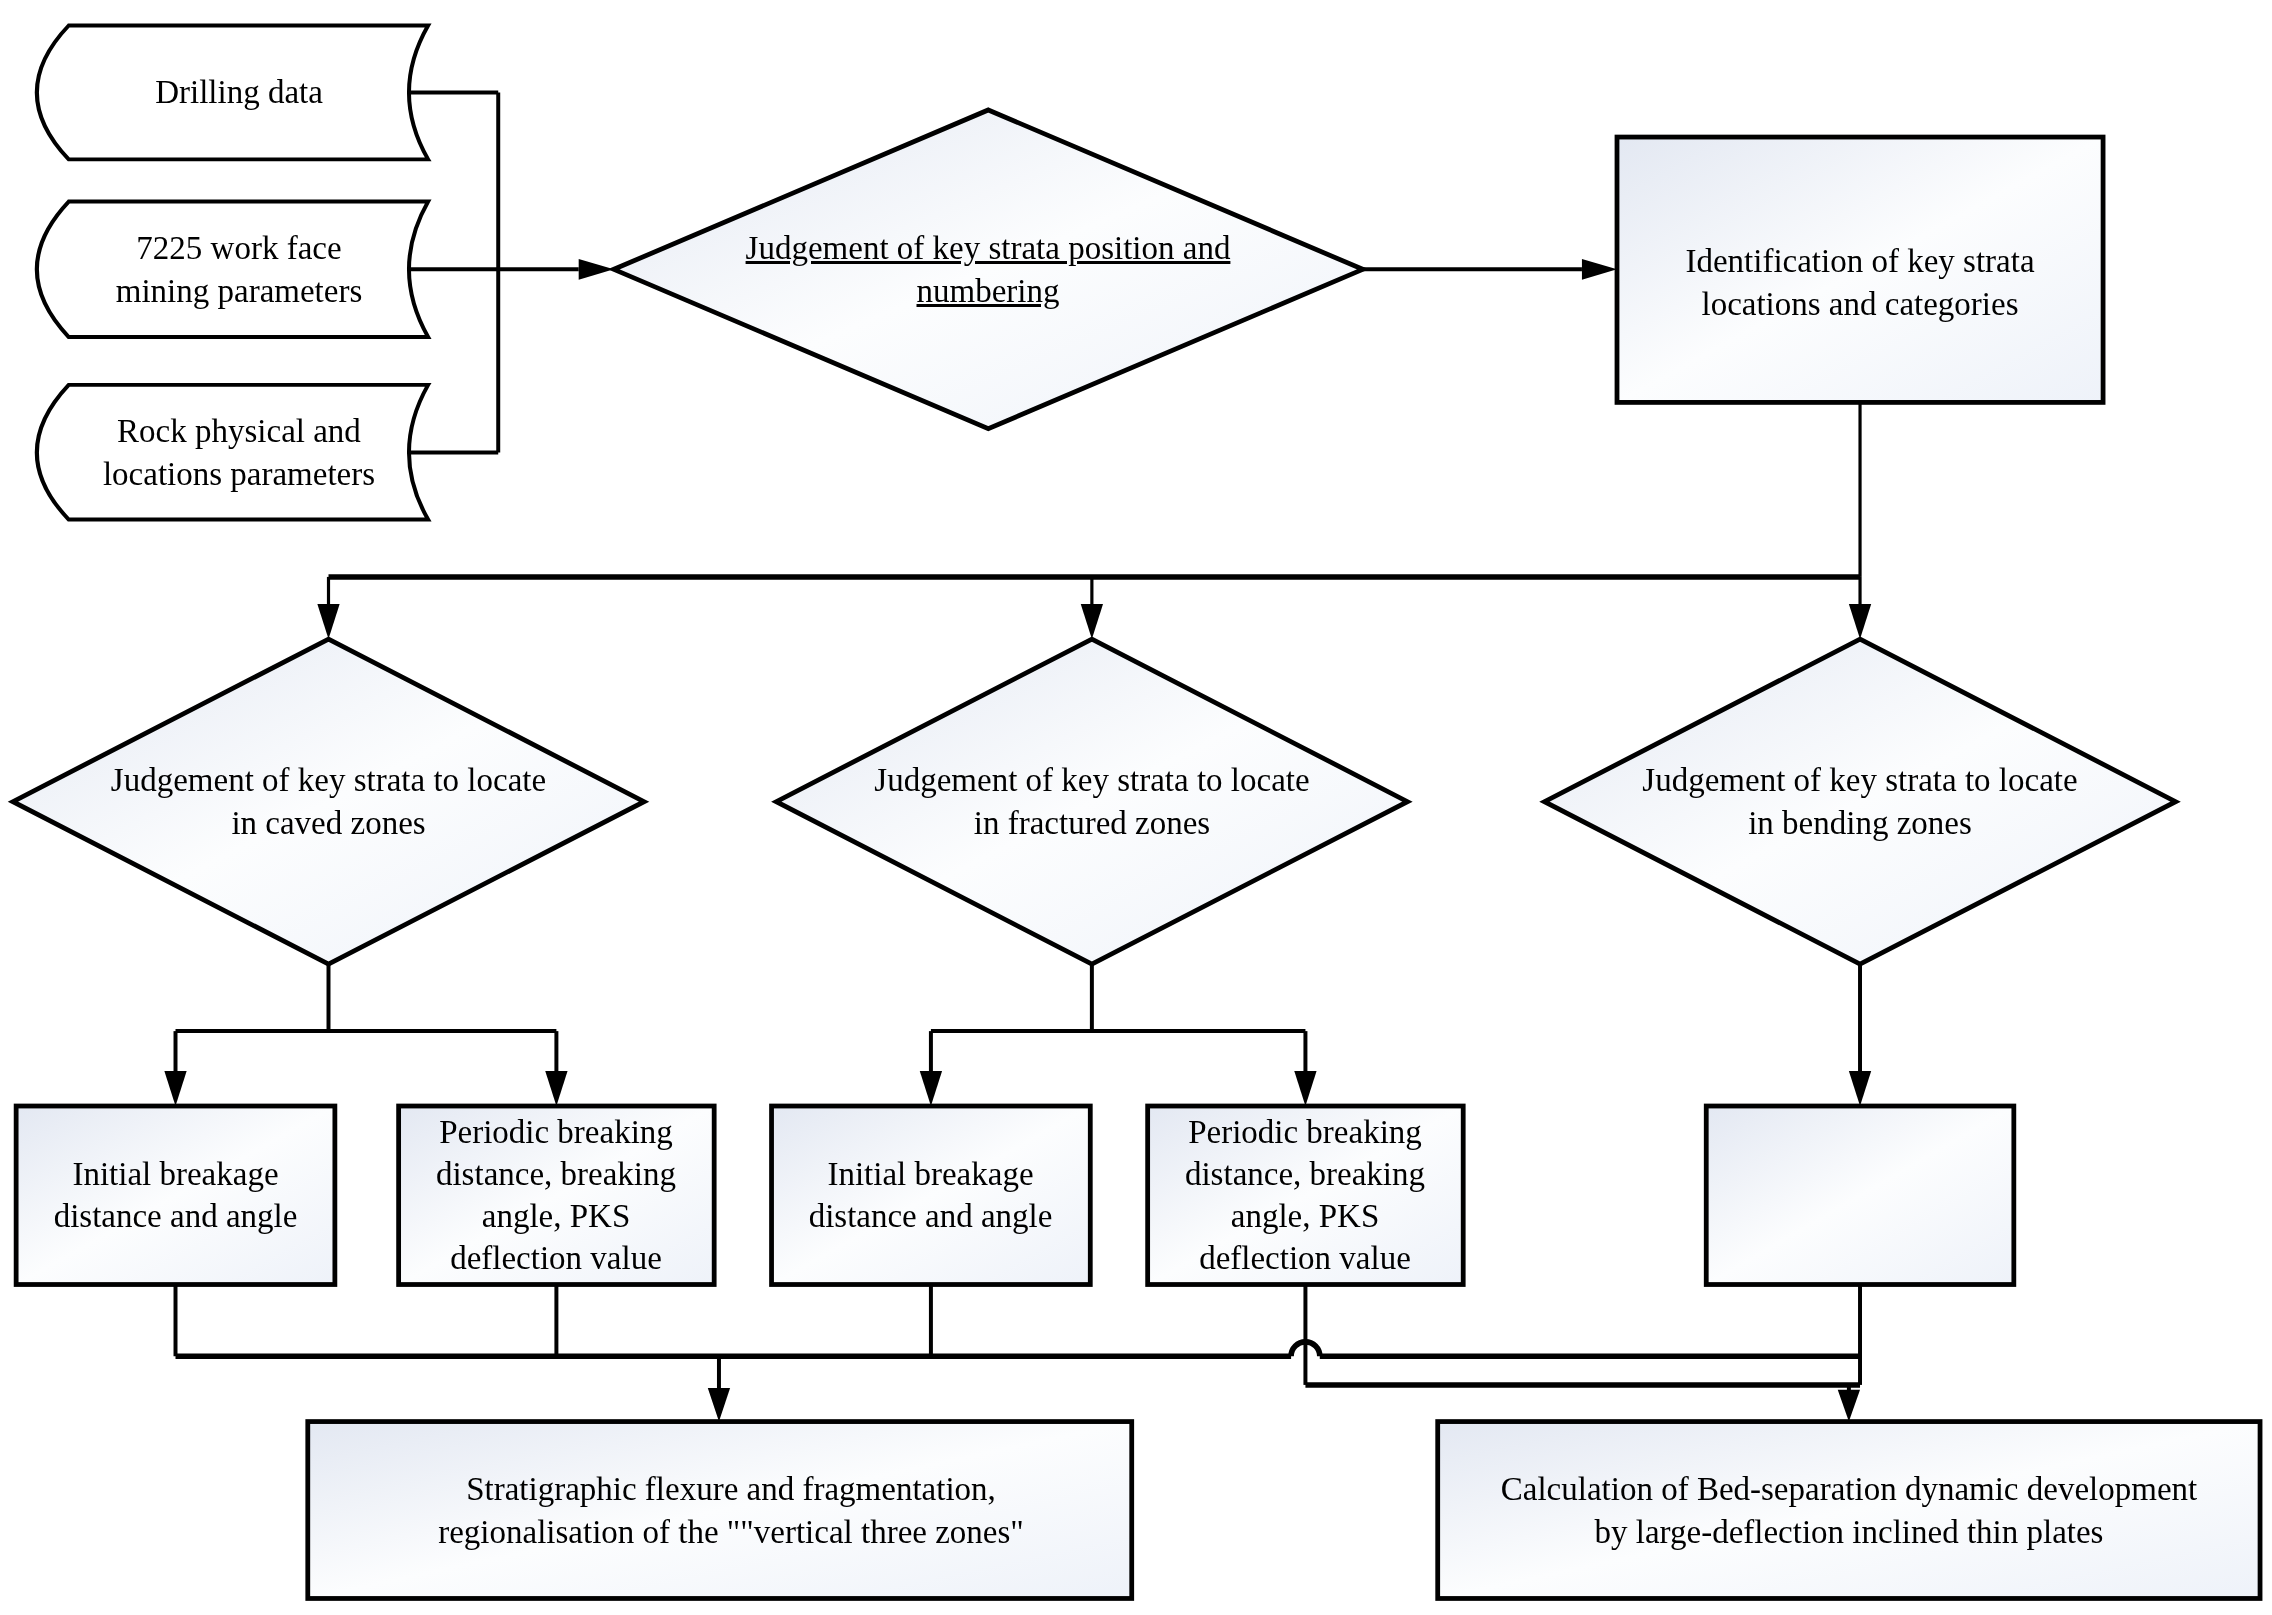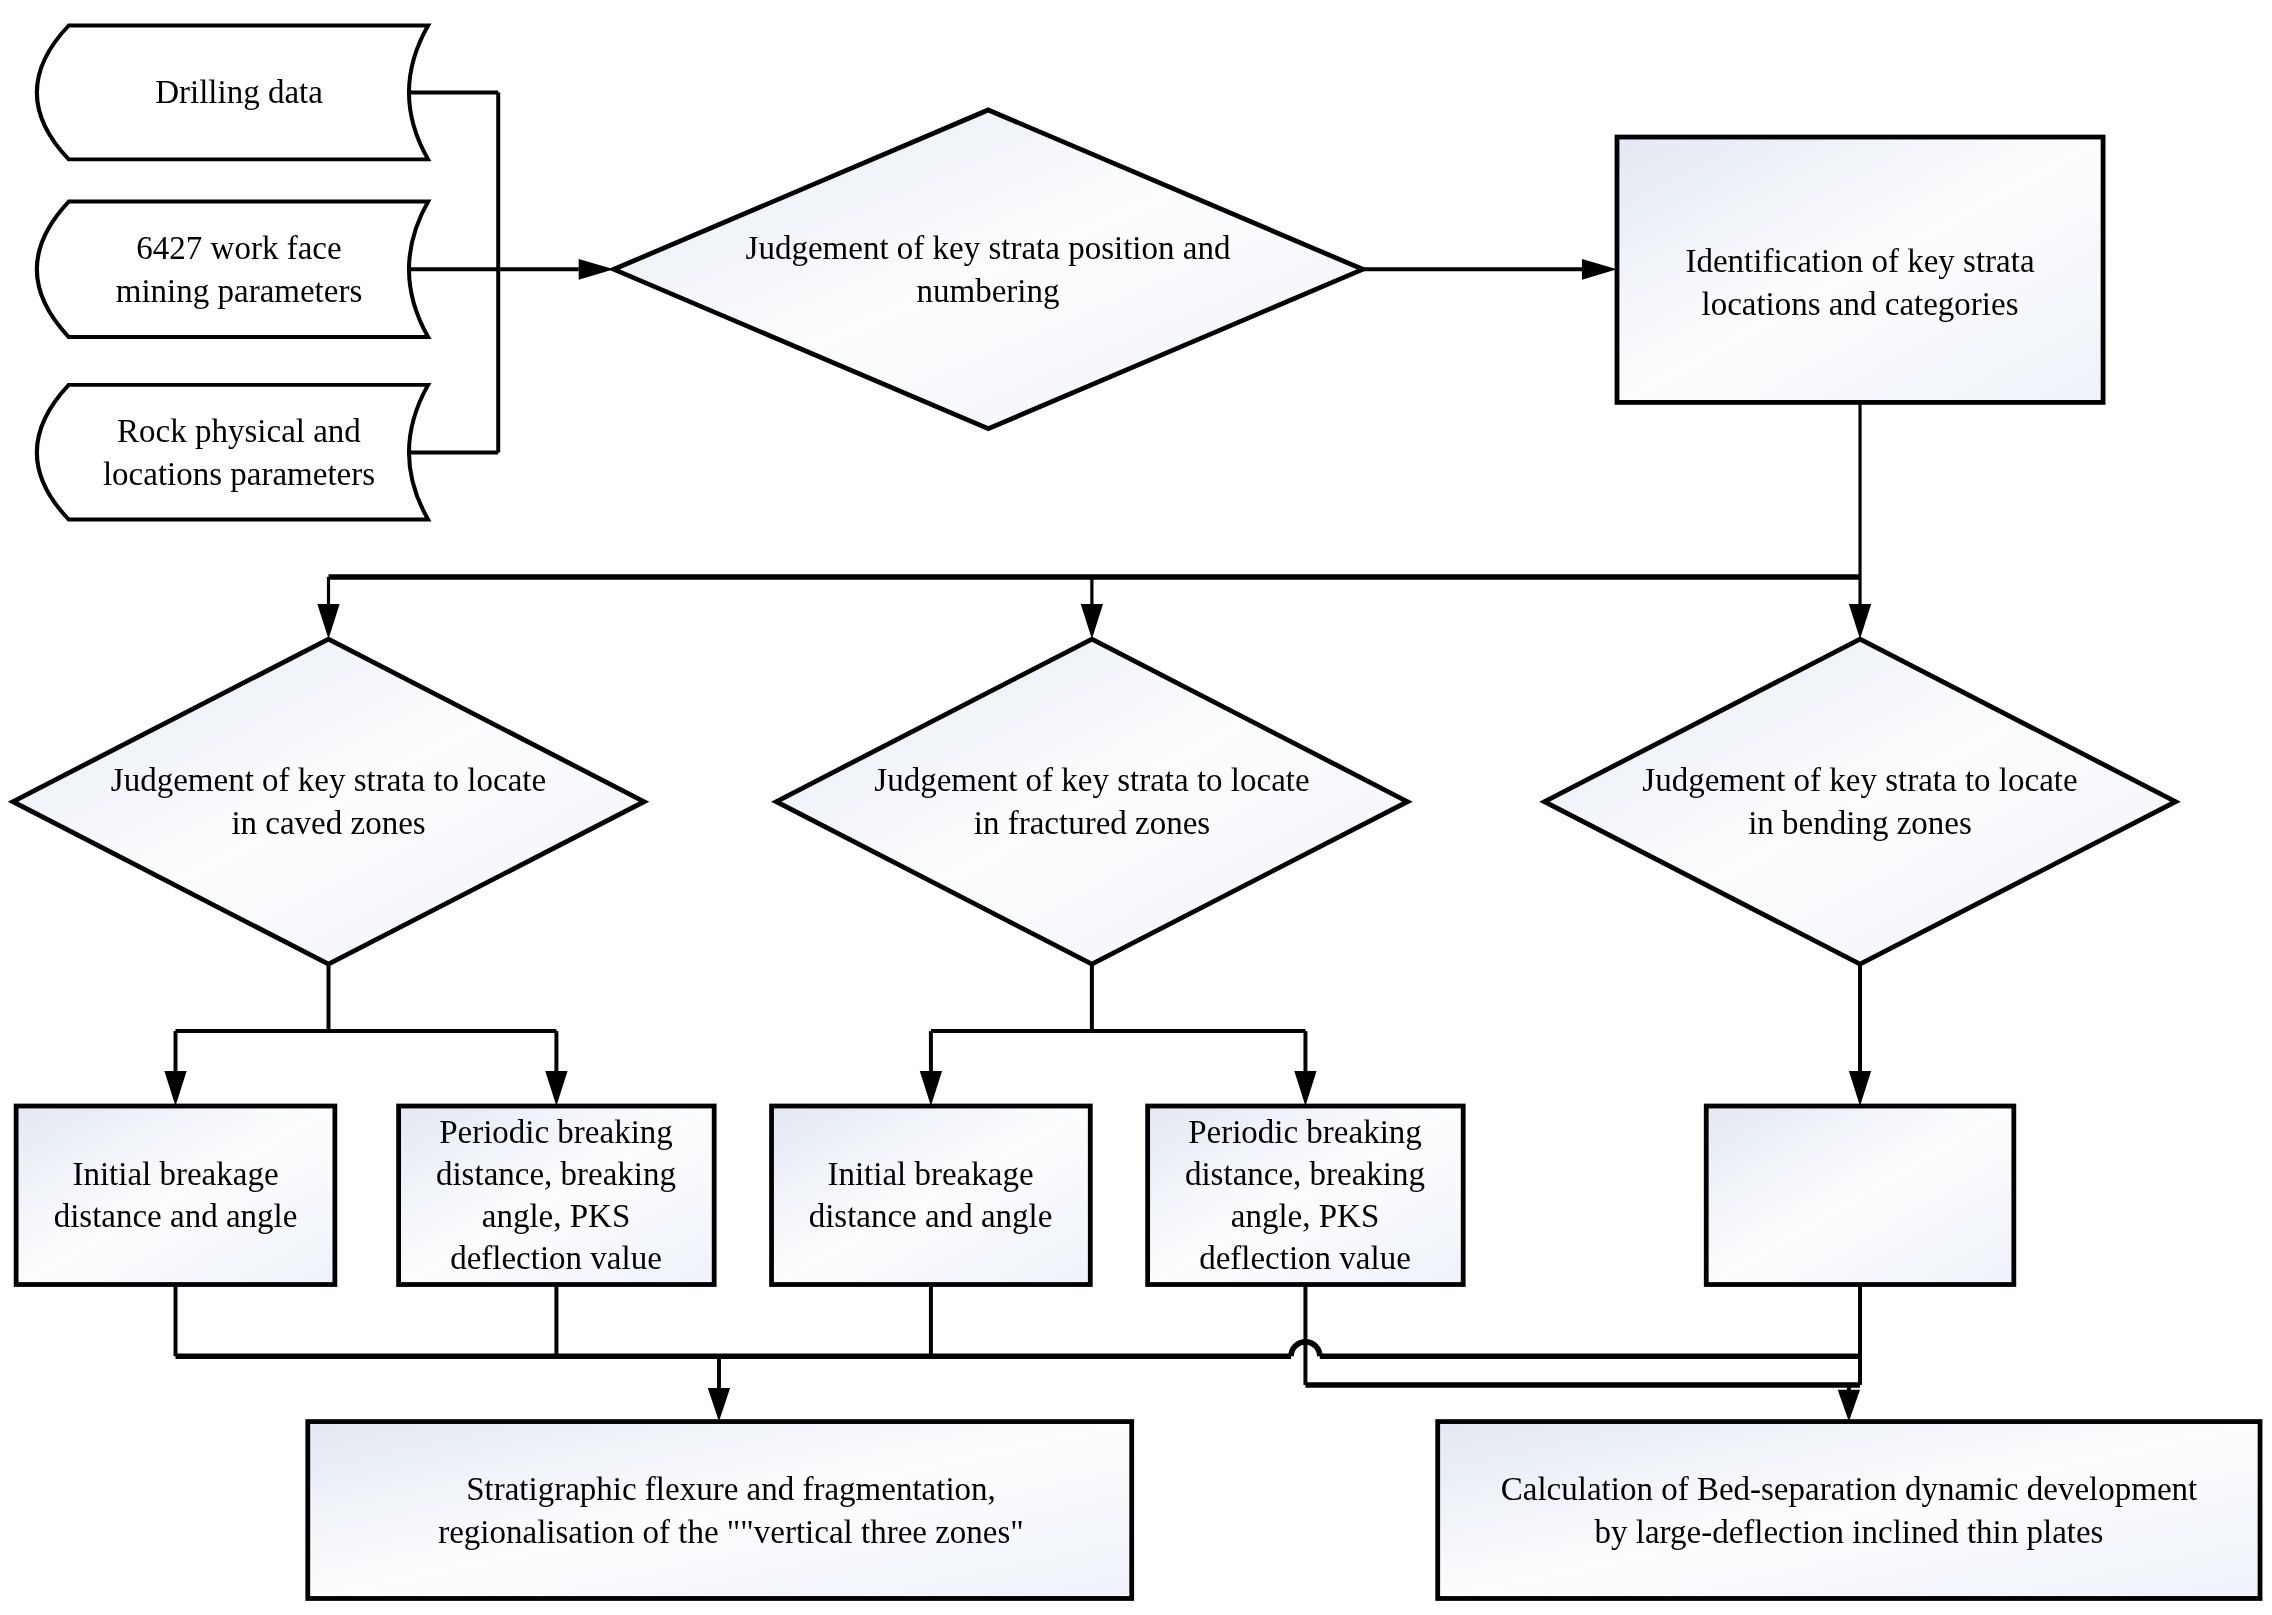--- a/index.html
+++ b/index.html
@@ -109,26 +109,26 @@
     <rect x="20" y="1388" width="400" height="224" fill="url(#nodeGrad)" stroke="#000000" stroke-width="6"></rect>
     <rect x="500" y="1388" width="396" height="224" fill="url(#nodeGrad)" stroke="#000000" stroke-width="6"></rect>
     <rect x="968" y="1388" width="400" height="224" fill="url(#nodeGrad)" stroke="#000000" stroke-width="6"></rect>
     <rect x="1440" y="1388" width="396" height="224" fill="url(#nodeGrad)" stroke="#000000" stroke-width="6"></rect>
     <rect x="2141" y="1388" width="386" height="224" fill="url(#nodeGrad)" stroke="#000000" stroke-width="6"></rect>
     <rect x="386" y="1784" width="1034" height="222" fill="url(#nodeGrad)" stroke="#000000" stroke-width="6"></rect>
     <rect x="1804" y="1784" width="1032" height="222" fill="url(#nodeGrad)" stroke="#000000" stroke-width="6"></rect>
   </svg>
 
   <div class="label" style="left:69px;  top:25.5px;   width:340px;  height:134px;">Drilling data</div>
-  <div class="label" style="left:69px;  top:202px;  width:340px;  height:135px;">6427 work face
+  <div class="label" style="left:69px;  top:202px;  width:340px;  height:135px;">7225 work face
 mining parameters</div>
   <div class="label" style="left:69px;  top:385px;  width:340px;  height:135px;">Rock physical and
 locations parameters</div>
 
-  <div class="label" style="left:709px; top:190px;  width:558px;  height:159px;">Judgement of key strata position and
+  <div class="label" style="left:709px; top:190px;  width:558px;  height:159px;text-decoration:underline;">Judgement of key strata position and
 numbering</div>
   <div class="label" style="left:1617px;top:150px;  width:486px;  height:265px;">Identification of key strata
 locations and categories</div>
 
   <div class="label" style="left:25.5px;  top:722px;  width:606px;  height:159px;">Judgement of key strata to locate
 in caved zones</div>
   <div class="label" style="left:789px; top:722px;  width:606px;  height:159px;">Judgement of key strata to locate
 in fractured zones</div>
   <div class="label" style="left:1557px;top:722px;  width:606px;  height:159px;">Judgement of key strata to locate
 in bending zones</div>

